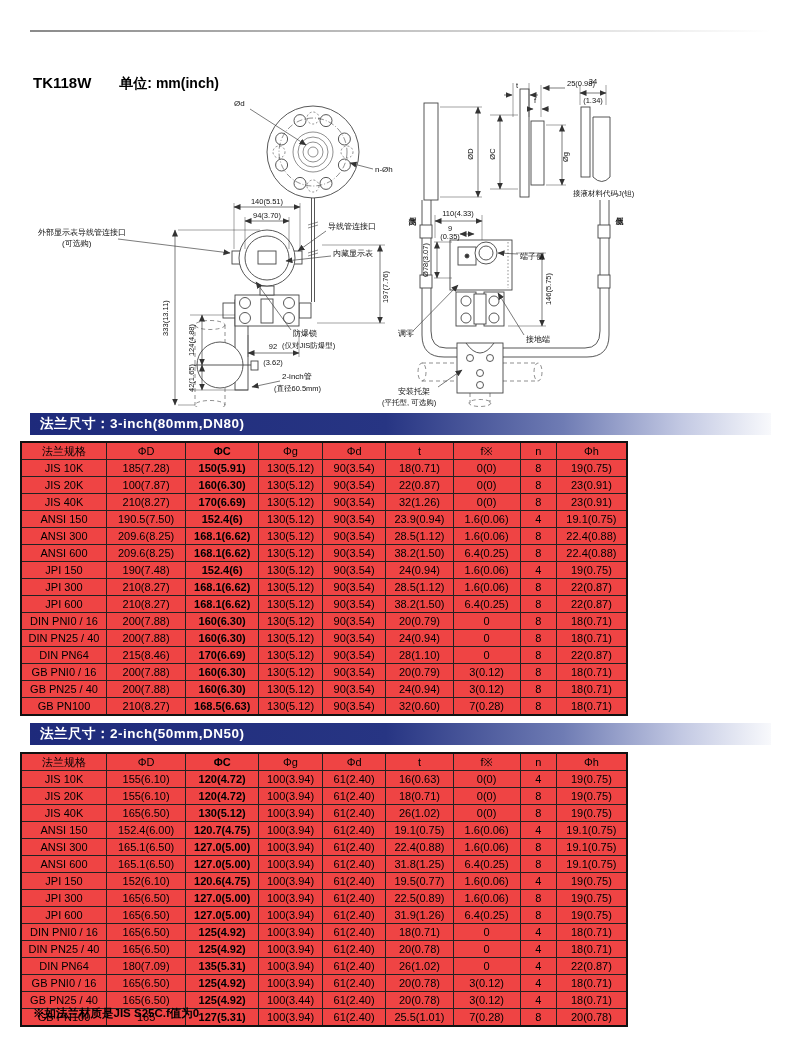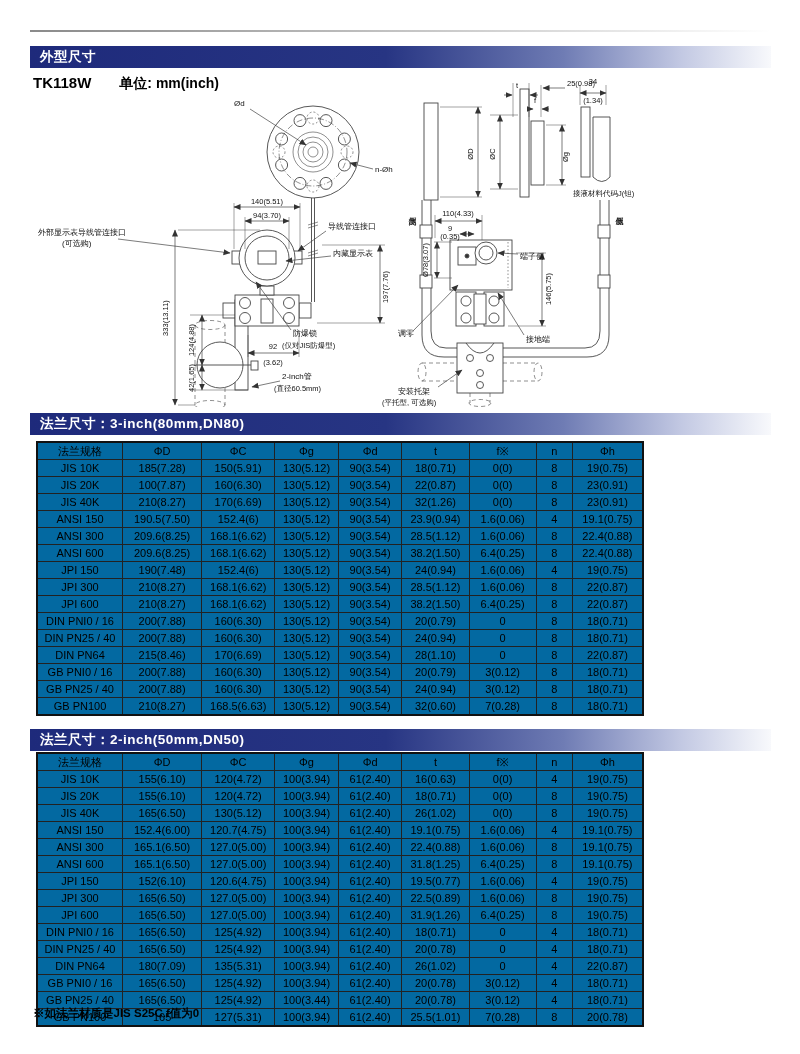--- a/index.html
+++ b/index.html
@@ -16,52 +16,49 @@
     color:#fff;font-weight:bold;font-size:13.5px;line-height:22px;
     padding-left:10px;box-sizing:border-box;letter-spacing:.5px;
   }
   .model-line{position:absolute;top:74px;left:33px;font-weight:bold;font-size:15px;}
   .model-line .unit{font-size:14px;margin-left:28px;}
   .drawing{position:absolute;top:75px;left:30px;width:740px;height:332px;}
   svg text{font-family:"Liberation Sans",sans-serif;fill:#111;}
   .lbl{font-size:8px;}
   .dim{font-size:7.5px;}
   .flange-table{
-    position:absolute;left:36px;width:608px;border-collapse:collapse;
-    table-layout:fixed;font-size:11px;border:2px solid #111;background:#0369a1;
+    position:absolute;left:20px;width:608px;border-collapse:collapse;
+    table-layout:fixed;font-size:11px;border:2px solid #111;background:#ef4444;
   }
   .flange-table th,.flange-table td{
     border:1px solid #222;text-align:center;vertical-align:middle;
     padding:1px 0;height:14px;line-height:13px;font-weight:400;
     white-space:nowrap;overflow:hidden;
   }
   .flange-table th:nth-child(1),.flange-table td:nth-child(1){width:14.1%;}
   .flange-table th:nth-child(2),.flange-table td:nth-child(2){width:13.1%;}
-  .flange-table th:nth-child(3),.flange-table td:nth-child(3){width:12.1%;}
+  .flange-table th:nth-child(3),.flange-table td:nth-child(3){width:12.1%;font-weight:bold;}
   .flange-table th:nth-child(4),.flange-table td:nth-child(4){width:10.5%;}
   .flange-table th:nth-child(5),.flange-table td:nth-child(5){width:10.5%;}
   .flange-table th:nth-child(6),.flange-table td:nth-child(6){width:11.1%;}
   .flange-table th:nth-child(7),.flange-table td:nth-child(7){width:11.1%;}
   .flange-table th:nth-child(8),.flange-table td:nth-child(8){width:5.9%;}
   .flange-table th:nth-child(9),.flange-table td:nth-child(9){width:11.6%;}
   #table1{top:441px;}
   #table2{top:752px;}
   .footnote{position:absolute;top:1006px;left:33px;font-size:11.5px;font-weight:600;}
   .vtext{writing-mode:vertical-rl;}
 </style>
 </head>
 <body>
 
 <div class="page">
 
   <div class="top-rule"></div>
 
-  <div class="section-bar" style="top:46px;">
-    <span>外型尺寸</span>
-  </div>
 
   <div class="model-line">
     <span class="model">TK118W</span><span class="unit">单位: mm(inch)</span>
   </div>
 
   <div class="drawing">
   <svg width="740" height="332" viewBox="0 0 740 332">
     <defs>
       <marker id="ah" markerWidth="8" markerHeight="8" refX="6.5" refY="3" orient="auto-start-reverse" markerUnits="userSpaceOnUse">
         <path d="M0,0 L7,3 L0,6 z" fill="#333"></path>
@@ -473,21 +470,21 @@
           <td>130(5.12)</td>
           <td>90(3.54)</td>
           <td>32(0.60)</td>
           <td>7(0.28)</td>
           <td>8</td>
           <td>18(0.71)</td>
         </tr>
       </tbody>
   </table>
 
-  <div class="section-bar" style="top:723px;margin-top:6px;">
+  <div class="section-bar" style="top:723px;">
     <span>法兰尺寸：2-inch(50mm,DN50)</span>
   </div>
 
   <table class="flange-table" id="table2">
     <thead>
         <tr>
           <th>法兰规格</th>
           <th>ΦD</th>
           <th>ΦC</th>
           <th>Φg</th>

